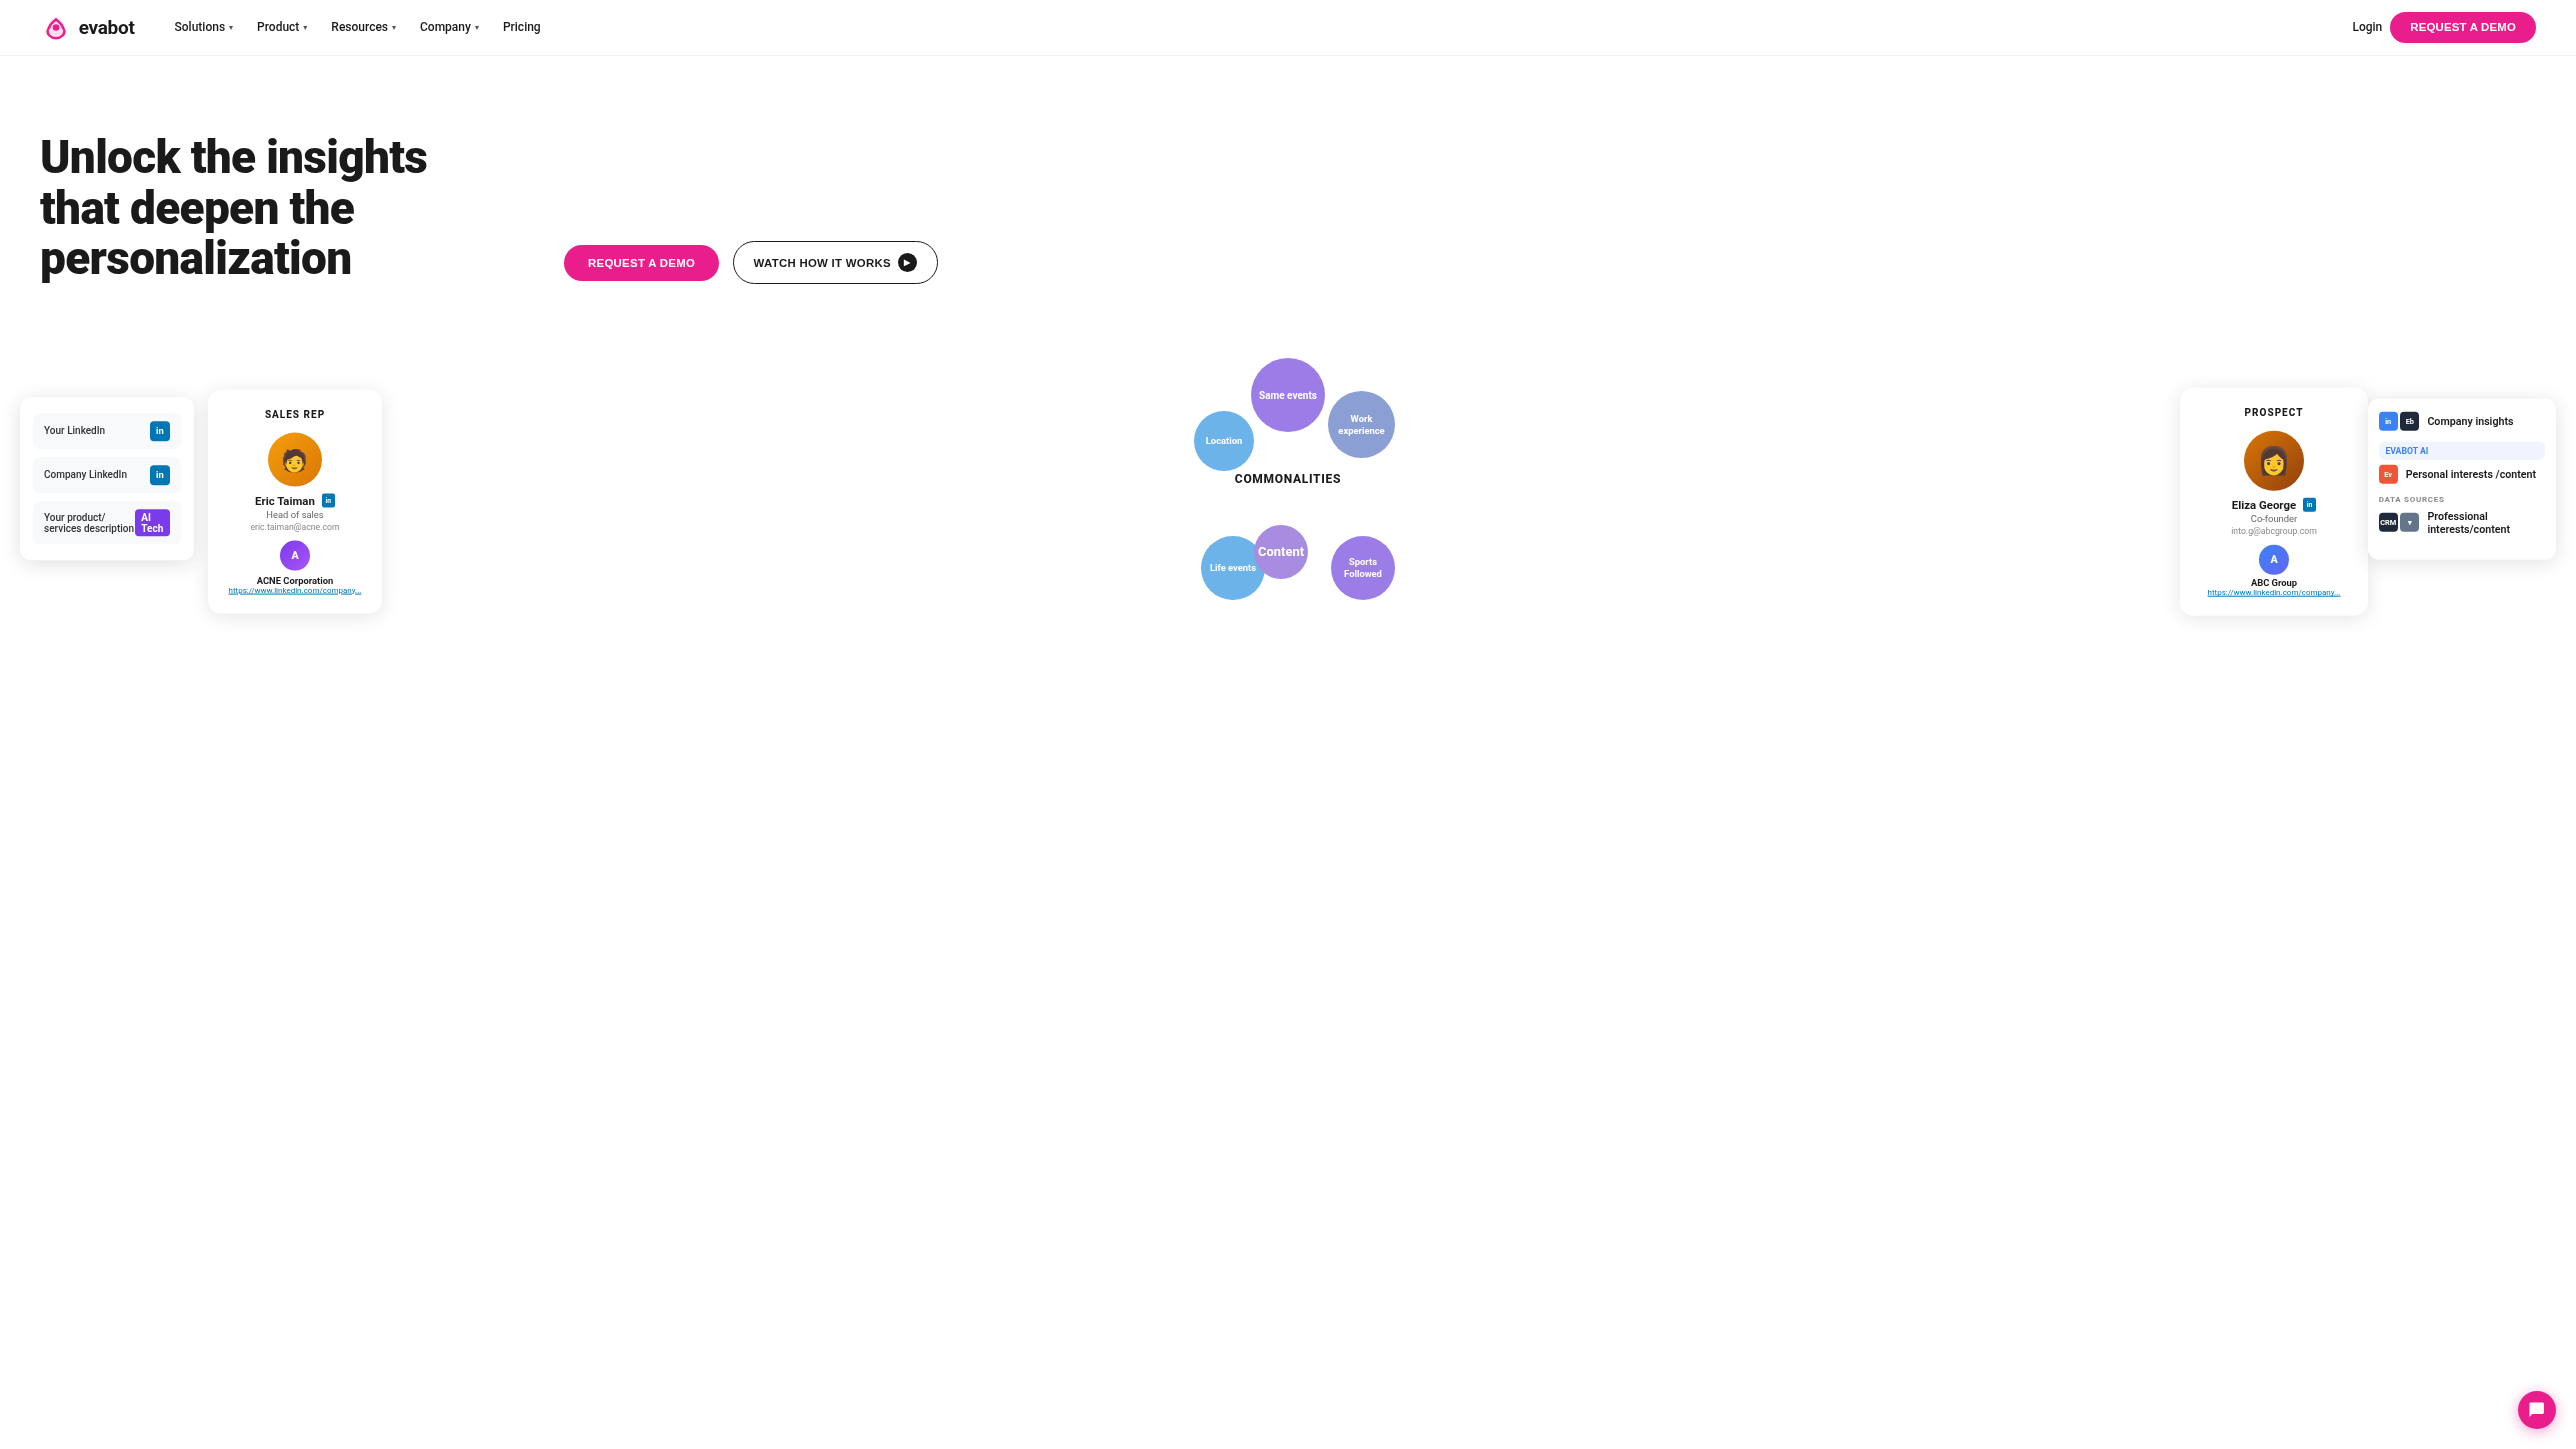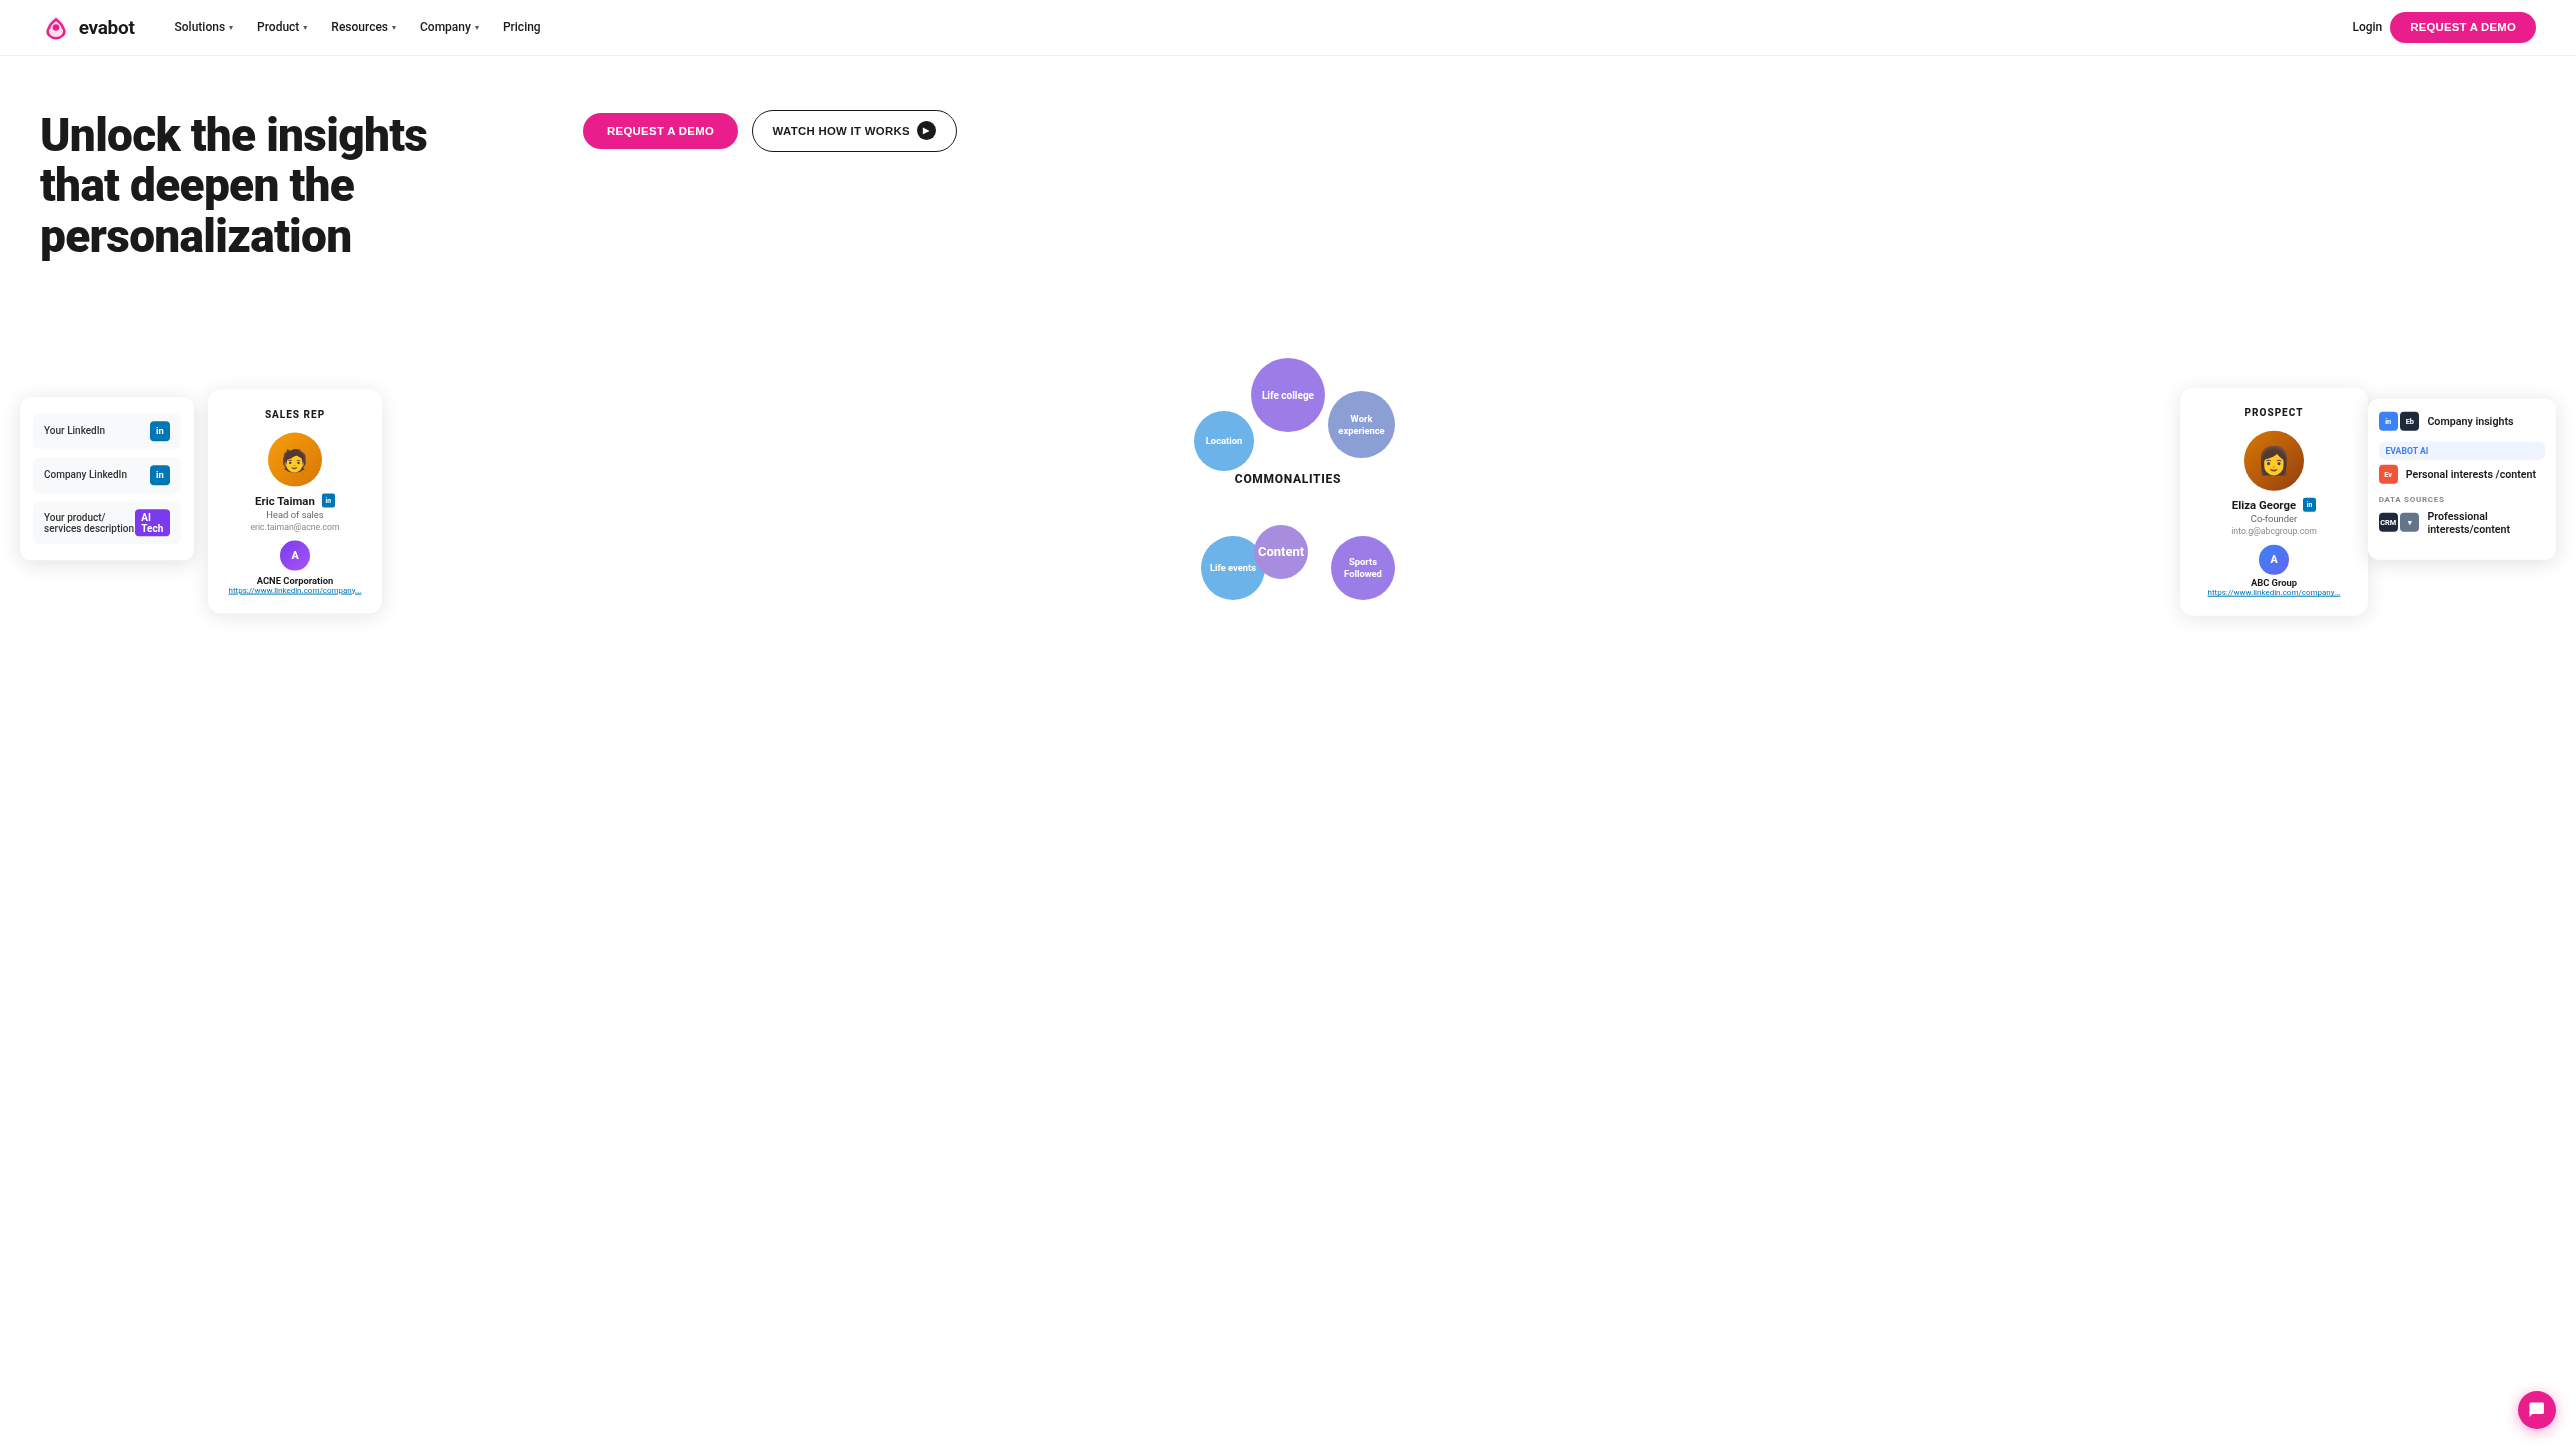--- a/index.html
+++ b/index.html
@@ -76,25 +76,24 @@
       padding: 9.4px 20px;
       font-size: 11.4px;
       font-weight: 700;
       cursor: pointer;
       letter-spacing: 0.2px;
     }
 
     
     .hero {
       display: flex;
-      align-items: flex-start;
+      align-items: flex-end;
       padding: 54px 57px 40px 40px;
       min-height: 268px;
       background: #fff;
-      gap: 19px;
     }
     .hero-left {
       flex: 1;
       max-width: 470px;
     }
     .hero-title {
       font-size: 46px;
       font-weight: 900;
       color: #1a1a1a;
       line-height: 1.1;
@@ -564,21 +563,21 @@
       </div>
       <div class="rep-title">Head of sales</div>
       <div class="rep-email">eric.taiman@acne.com</div>
       <div class="company-logo-circle">A</div>
       <div class="company-name-text">ACNE Corporation</div>
       <div class="company-url">https://www.linkedin.com/company...</div>
     </div>
 
     <div class="center-area">
       <div class="commonalities-label">COMMONALITIES</div>
-      <div class="bubble bubble-same-college">Life college</div>
+      <div class="bubble bubble-same-college">Same events</div>
       <div class="bubble bubble-location">Location</div>
       <div class="bubble bubble-work-exp">Work experience</div>
       <div class="bubble bubble-life-events">Life events</div>
       <div class="bubble bubble-sports">Sports Followed</div>
       <div class="bubble bubble-extra" style="font-size:13px;">Content</div>
     </div>
 
     <div class="prospect-panel">
       <div class="panel-title">PROSPECT</div>
       <div class="prospect-avatar">👩</div>

